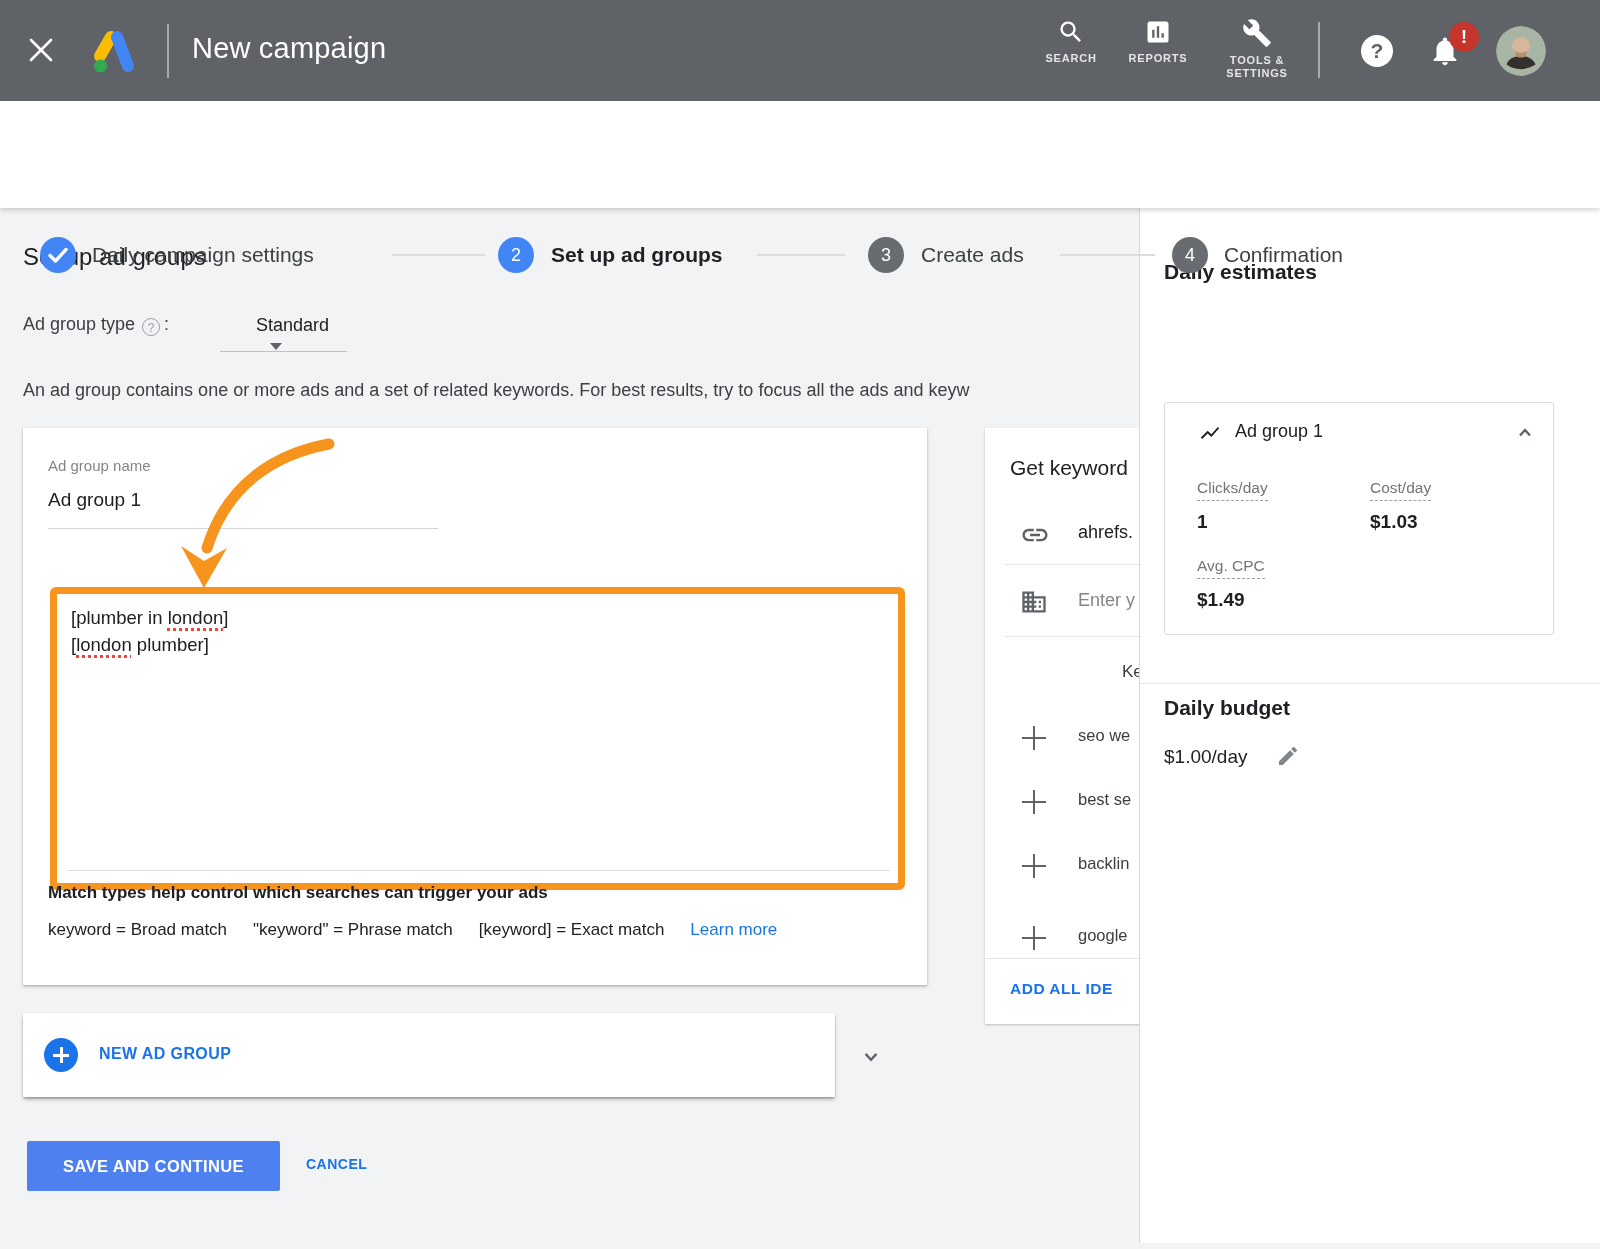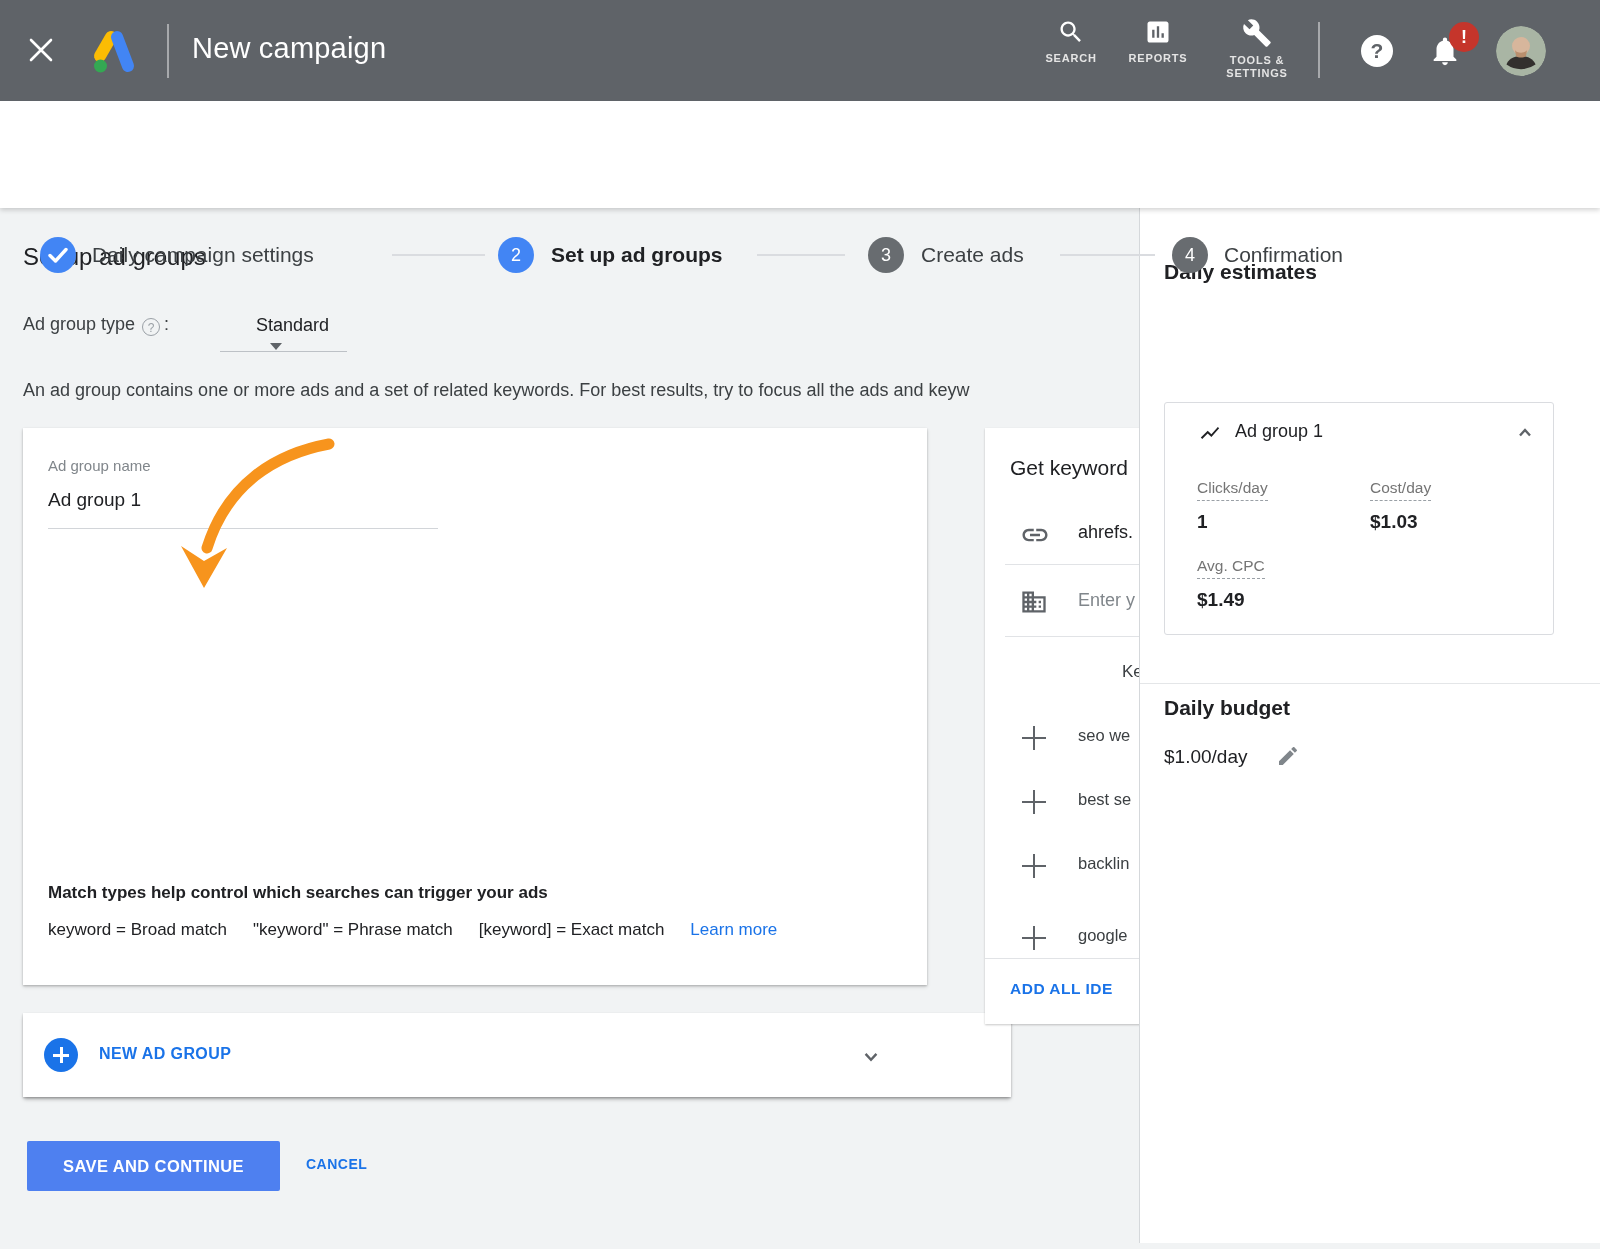--- a/index.html
+++ b/index.html
@@ -59,21 +59,21 @@
   .kw-text{position:absolute;left:14px;top:10px;font-size:18.5px;line-height:27px;color:var(--txt);}
   .miss{text-decoration:underline dotted #f44336 3px;text-underline-offset:4px;}
   .kw-underline{position:absolute;left:10px;right:8px;bottom:12px;height:1px;background:#dadce0;}
   .annot-arrow{position:absolute;left:120px;top:2px;pointer-events:none;}
 
   .match-heading{position:absolute;left:25px;top:455px;font-size:17px;font-weight:700;color:var(--txt);}
   .match-line{position:absolute;left:25px;top:492px;font-size:17px;color:var(--txt);}
   .match-line span{margin-right:26px;}
   .learn-more{color:var(--link);cursor:pointer;}
 
-  .newgroup-card{left:23px;top:1013px;width:988px;height:84px;box-shadow:0 1px 2px rgba(0,0,0,.22),0 3px 4px -1px rgba(0,0,0,.3);cursor:pointer;}
+  .newgroup-card{left:23px;top:1013px;width:812px;height:84px;box-shadow:0 1px 2px rgba(0,0,0,.22),0 3px 4px -1px rgba(0,0,0,.3);cursor:pointer;}
   .plus-circle{position:absolute;left:21px;top:25px;width:34px;height:34px;border-radius:50%;background:var(--link);}
   .plus-circle:before{content:"";position:absolute;left:9px;top:15.5px;width:16px;height:3px;background:#fff;}
   .plus-circle:after{content:"";position:absolute;left:15.5px;top:9px;width:3px;height:16px;background:#fff;}
   .newgroup-label{position:absolute;left:76px;top:32px;font-size:16px;font-weight:700;letter-spacing:.4px;color:var(--link);}
   .newgroup-chevron{position:absolute;left:835px;top:30px;}
 
   .save-btn{position:absolute;left:27px;top:1141px;width:253px;height:50px;border:none;border-radius:2px;
     background:#4e80f0;color:#fff;font-family:inherit;font-size:16.5px;font-weight:700;letter-spacing:.4px;cursor:pointer;}
   .cancel-btn{position:absolute;left:306px;top:1156px;font-size:14px;font-weight:600;letter-spacing:.5px;color:var(--link);cursor:pointer;}
 
@@ -204,20 +204,27 @@
     <div class="name-value">Ad group 1</div>
     <div class="name-underline"></div>
 
     <div class="annot-arrow">
       <svg width="210" height="170" viewBox="0 0 210 170">
         <path d="M186 14 C 132 24, 84 54, 64 118" fill="none" stroke="#f7941d" stroke-width="11" stroke-linecap="round"></path>
         <polygon points="38,116 61,158 84,118 61,131" fill="#f7941d"></polygon>
       </svg>
     </div>
 
+    <div class="kw-box">
+      <div class="kw-text">
+        <div><span>[plumber in </span><span class="miss">london</span><span>]</span></div>
+        <div><span>[</span><span class="miss">london</span><span> plumber]</span></div>
+      </div>
+      <div class="kw-underline"></div>
+    </div>
 
     <div class="match-heading">Match types help control which searches can trigger your ads</div>
     <div class="match-line">
       <span>keyword = Broad match</span><span>"keyword" = Phrase match</span><span>[keyword] = Exact match</span><span class="learn-more">Learn more</span>
     </div>
   </div>
 
   <div class="kwideas">
     <div class="heading">Get keyword</div>
     <div class="ki-row-icon" style="top:92px">

